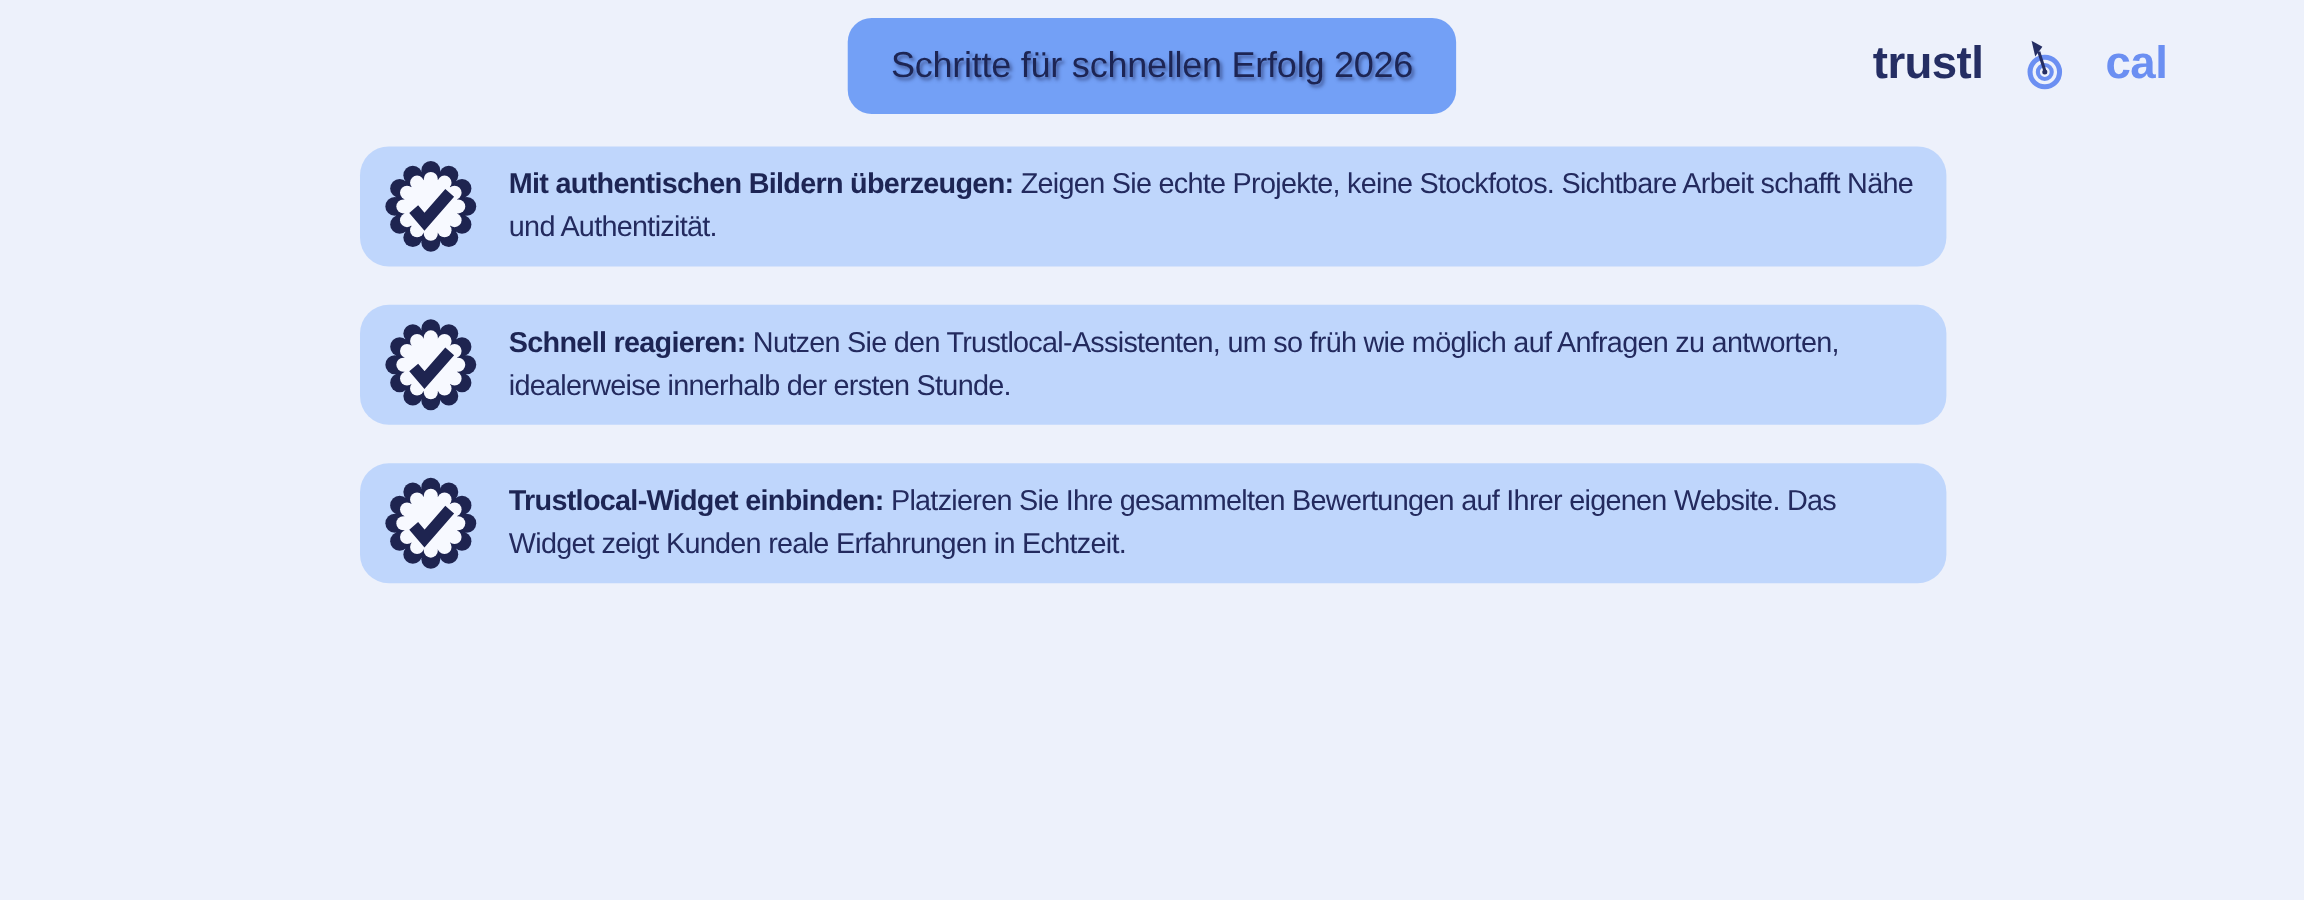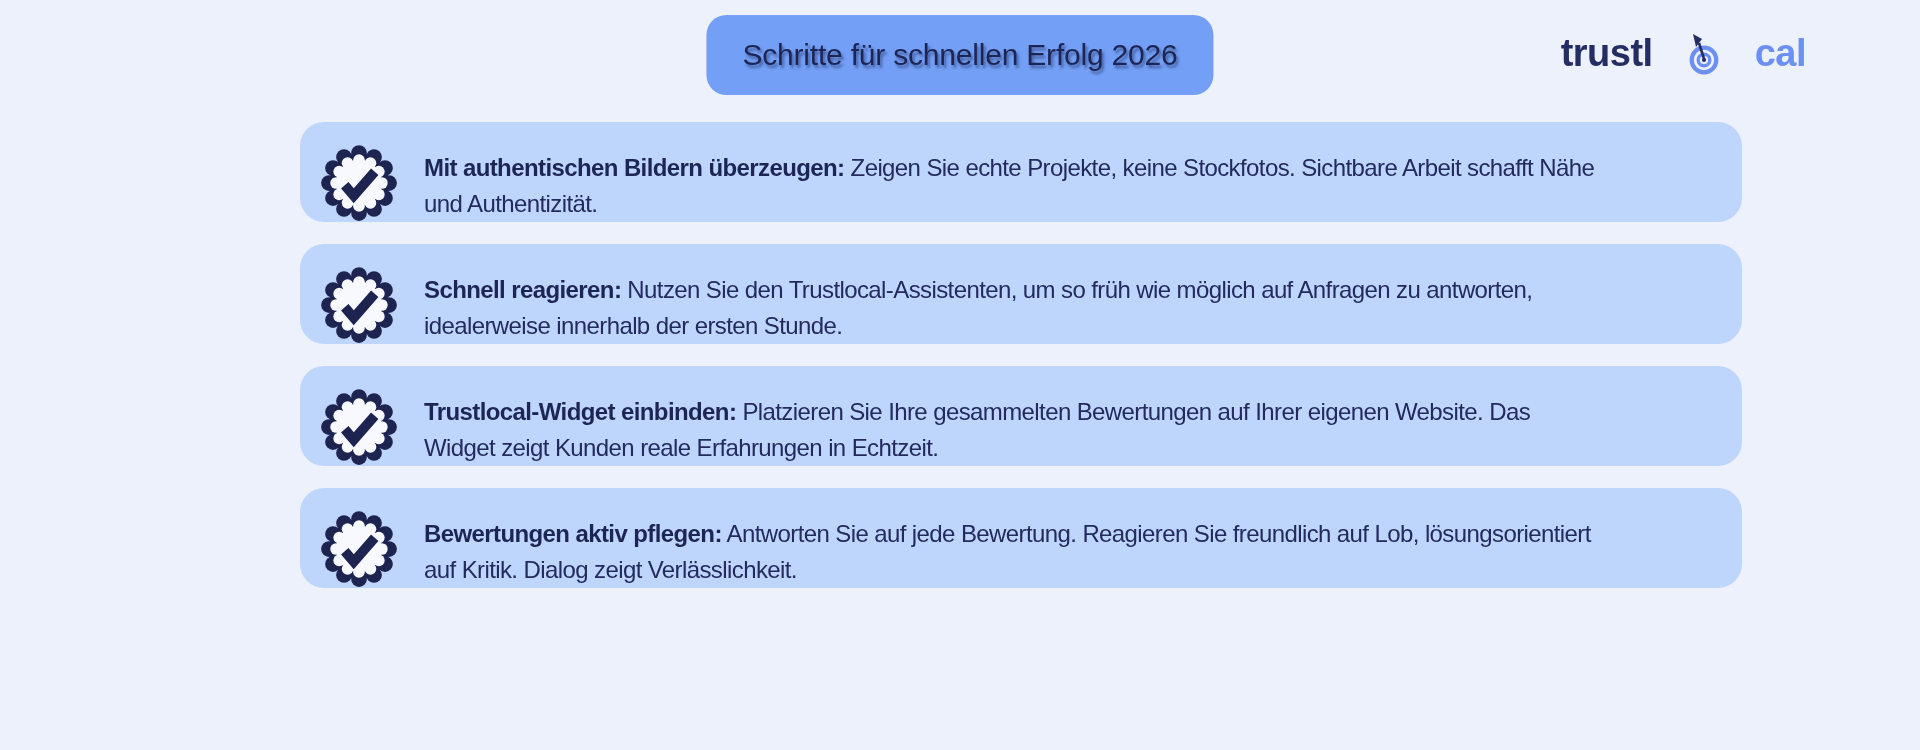--- a/index.html
+++ b/index.html
@@ -56,25 +56,25 @@
     align-self:center;
     transform:translateY(7px);
     overflow:visible;
   }
   .cards{
     position:absolute;
     top:122px;left:300px;
     width:1322px;
   }
   .card{
-    width:1442px;height:100px;
-    margin-bottom:22px;
+    width:1322px;height:100px;
+    margin-bottom:32px;
     background:var(--card-bg);
     border-radius:24px;
-    display:flex;align-items:flex-end;
+    display:flex;align-items:center;
   }
   .badge{
     width:78px;height:78px;
     margin-left:20px;
     flex-shrink:0;
   }
   .tip-text{
     margin-left:26px;
     width:1180px;
     font-size:24px;
@@ -170,23 +170,14 @@
   <div class="card">
     <svg class="badge" viewBox="-52 -52 104 104">
         <use href="#seal"></use>
       </svg>
     <p class="tip-text">
       <span class="tip-title">Trustlocal-Widget einbinden:</span>
       <span>Platzieren Sie Ihre gesammelten Bewertungen auf Ihrer eigenen Website. Das Widget zeigt Kunden reale Erfahrungen in Echtzeit.</span>
     </p>
   </div>
 
-  <div class="card">
-    <svg class="badge" viewBox="-52 -52 104 104">
-        <use href="#seal"></use>
-      </svg>
-    <p class="tip-text">
-      <span class="tip-title">Bewertungen aktiv pflegen:</span>
-      <span>Antworten Sie auf jede Bewertung. Reagieren Sie freundlich auf Lob, lösungsorientiert auf Kritik. Dialog zeigt Verlässlichkeit.</span>
-    </p>
-  </div>
 
 </div>
 
 </body></html>

